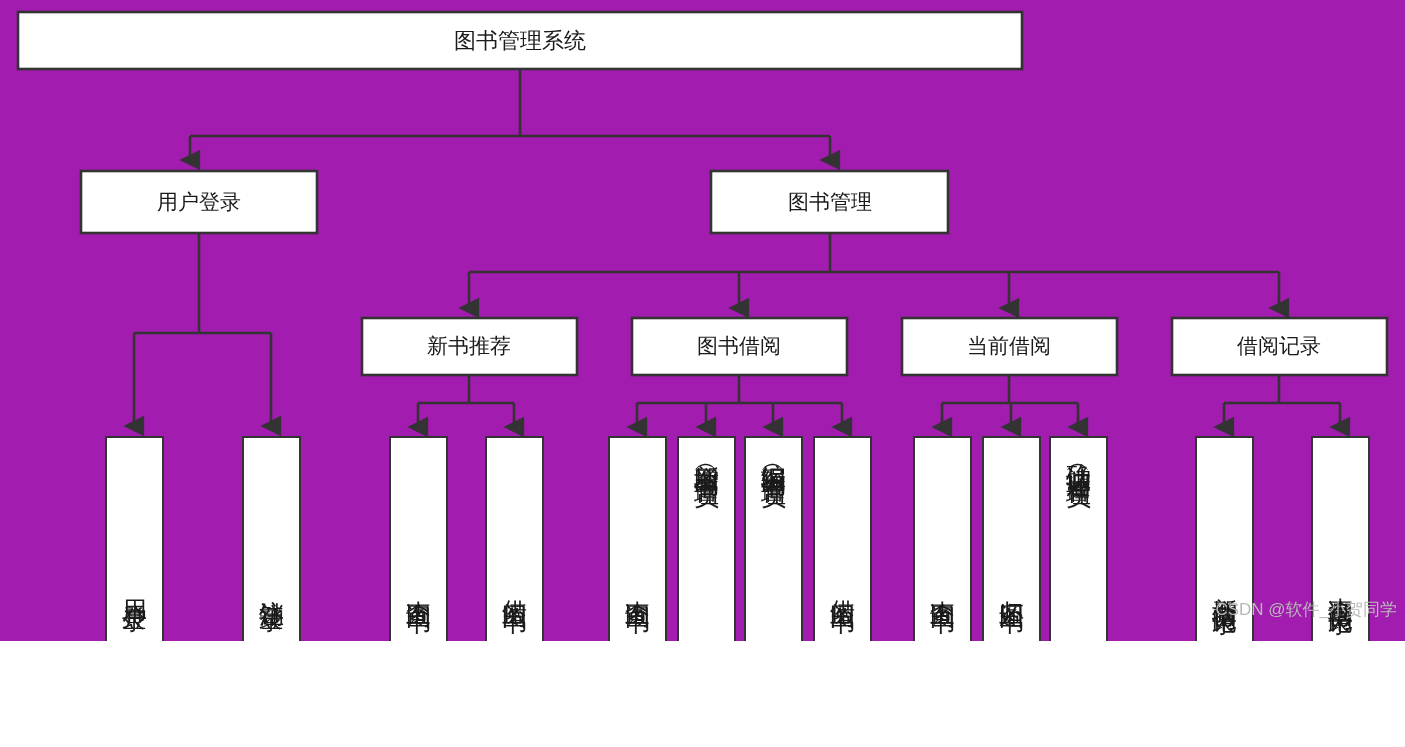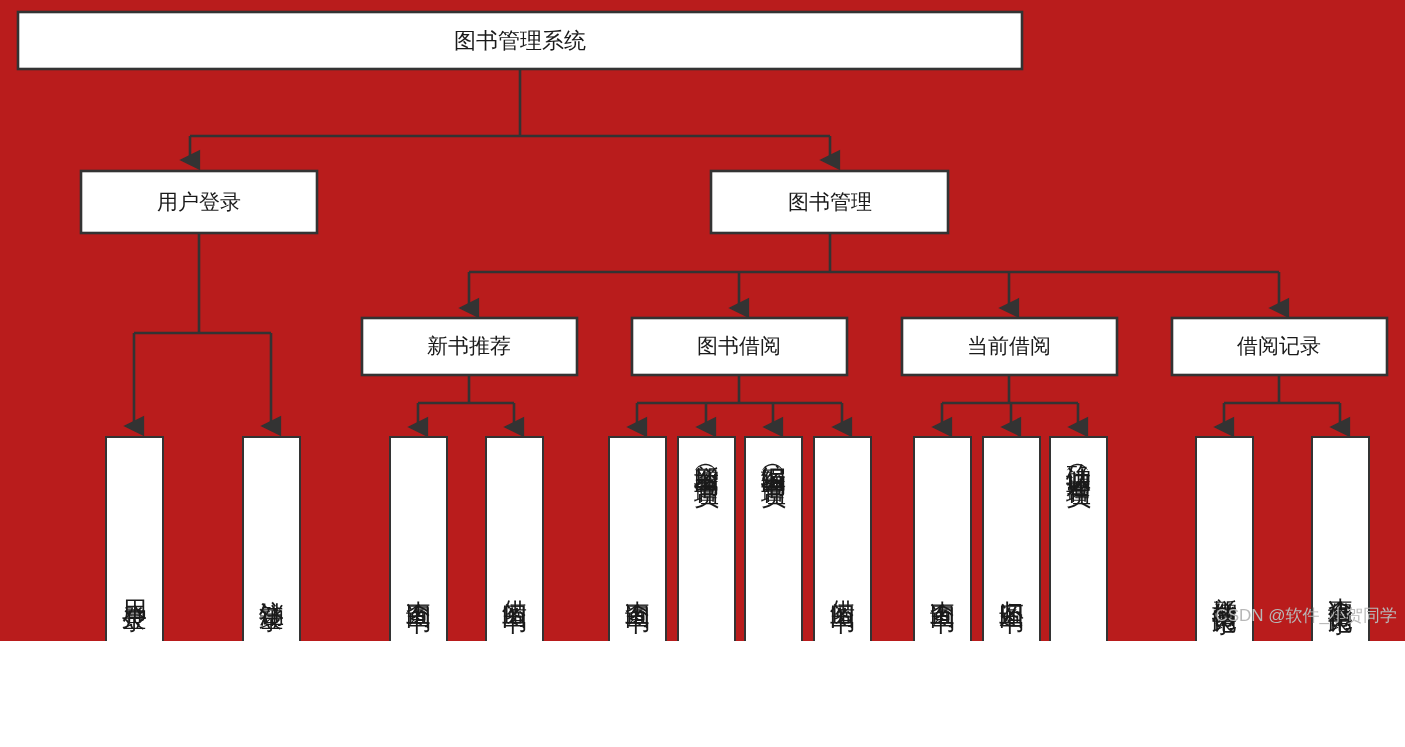--- a/index.html
+++ b/index.html
@@ -8,21 +8,21 @@
     padding: 0;
     background: #ffffff;
   }
   body {
     font-family: "Liberation Sans", "DejaVu Sans", sans-serif;
   }
   #canvas {
     position: relative;
     width: 1405px;
     height: 641px;
-    background: #b91c1c;
+    background: #a21caf;
     overflow: hidden;
   }
   svg.diagram {
     position: absolute;
     left: 0;
     top: 0;
     width: 1405px;
     height: 747px;
   }
   .node-rect {
@@ -67,21 +67,21 @@
     white-space: nowrap;
     padding-top: 6px;
   }
   .leaf-text.centered {
     padding-top: 0;
     margin: auto 0;
   }
   .watermark {
     position: absolute;
     right: 8px;
-    bottom: 14px;
+    bottom: 20px;
     font-family: "Liberation Sans", "DejaVu Sans", sans-serif;
     font-size: 17px;
     color: #b8b8b8;
     white-space: nowrap;
     pointer-events: none;
   }
 </style>
 </head>
 <body>
 

